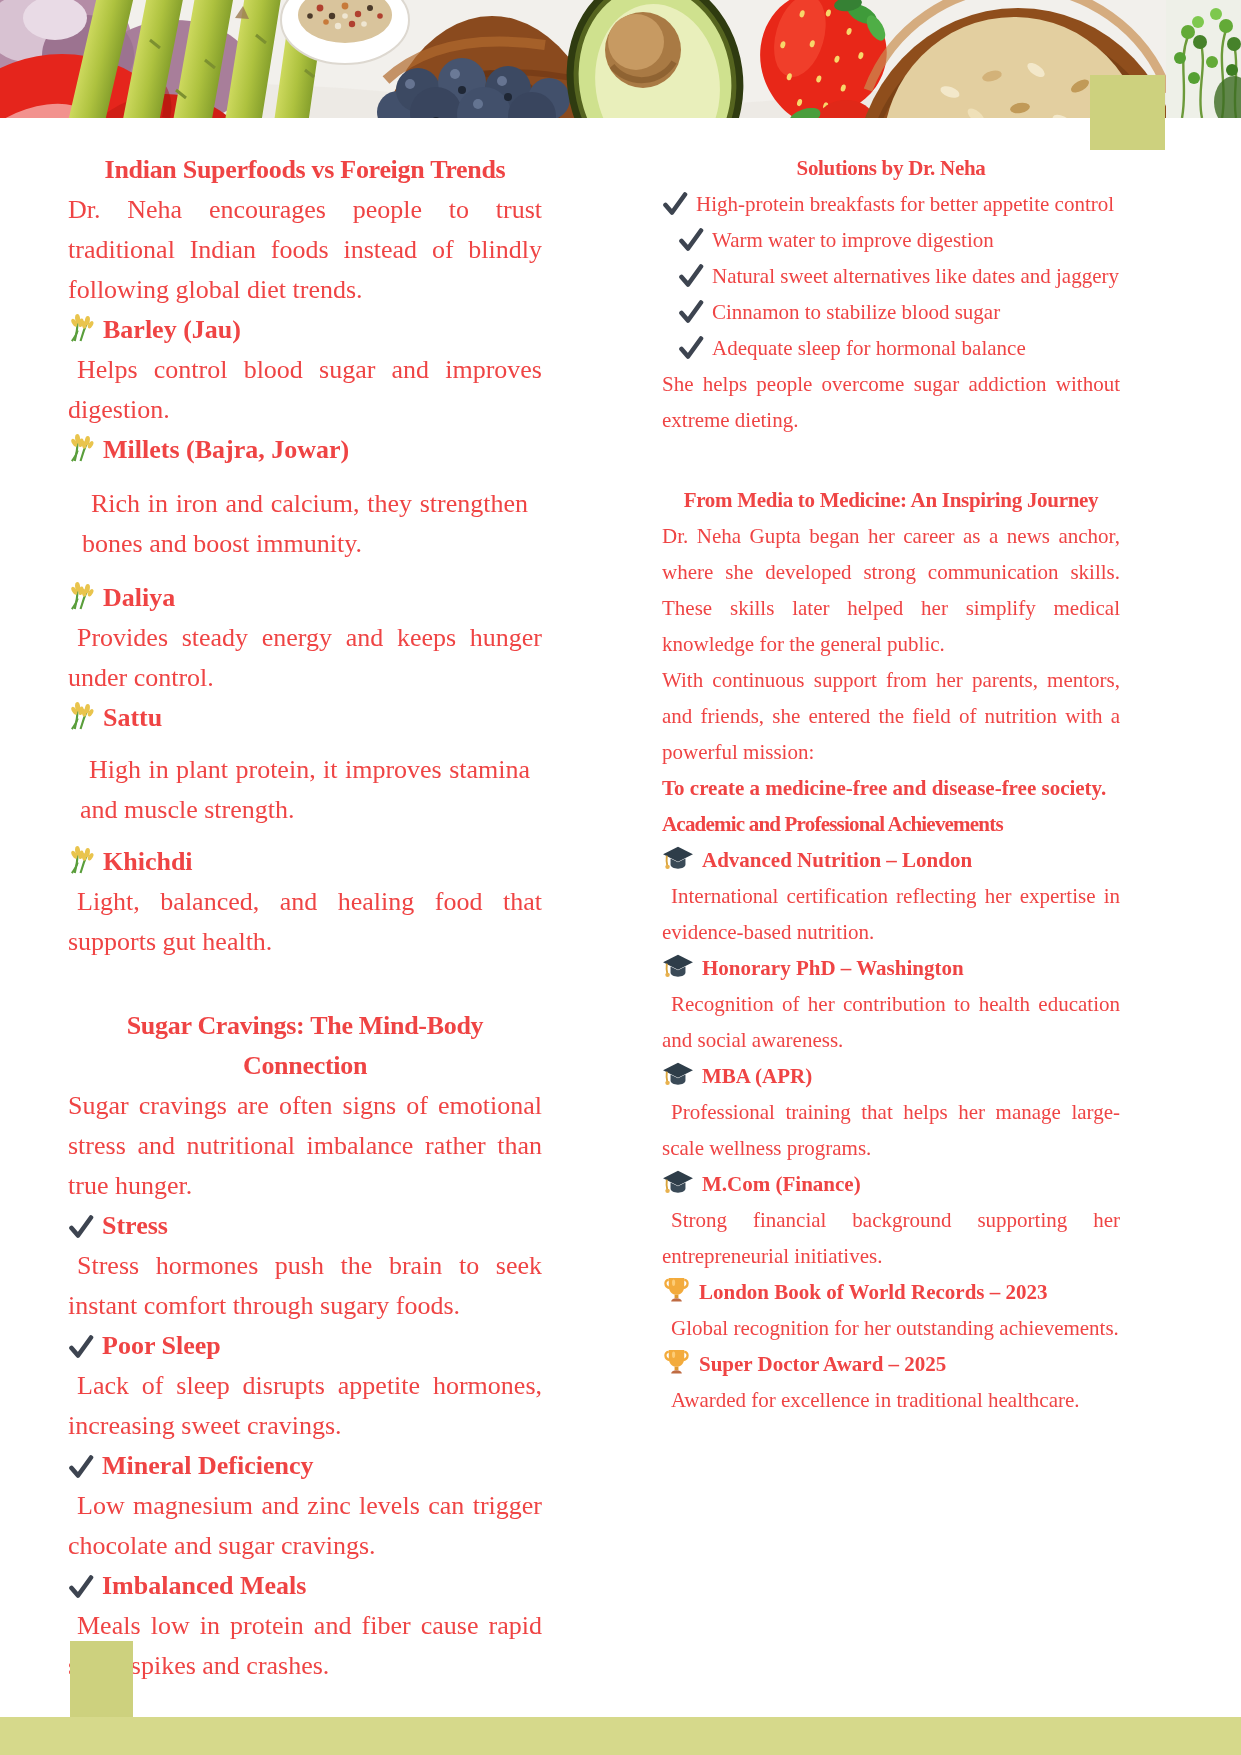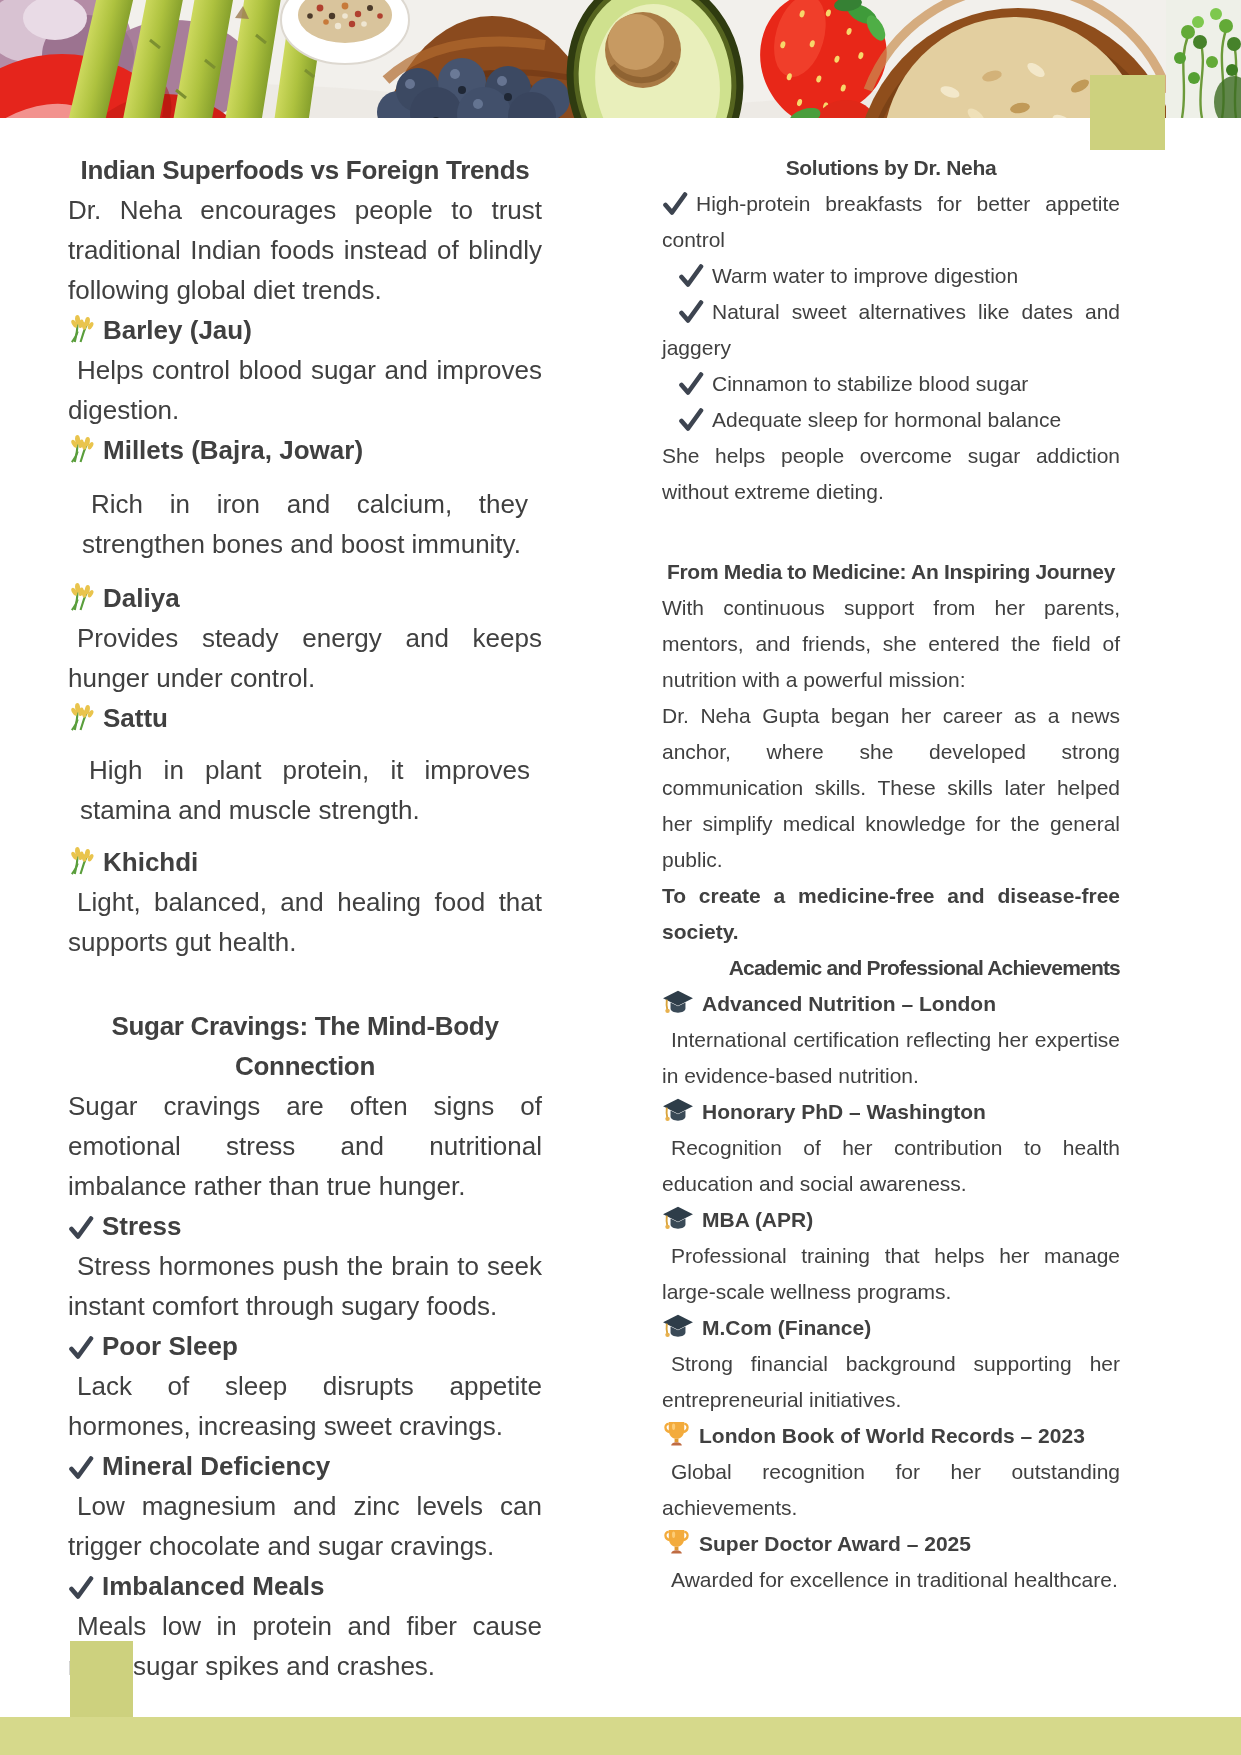--- a/index.html
+++ b/index.html
@@ -1,31 +1,31 @@
 <!DOCTYPE html>
 <html><head>
 <meta charset="utf-8">
 <style>
   html,body{margin:0;padding:0;background:#ffffff;}
   .page{position:relative;width:1241px;height:1755px;background:#ffffff;overflow:hidden;
-        font-family:Liberation Sans, sans-serif;color:#404040;}
+        font-family:Liberation Serif, serif;color:#ef4444;}
   
   .banner{position:absolute;left:0;top:0;width:1241px;height:118px;}
   .banner svg{display:block;}
   
   .sq-tr{position:absolute;left:1090px;top:75px;width:75px;height:75px;background:#cdd17e;}
   .sq-bl{position:absolute;left:70px;top:1641px;width:63px;height:76px;background:#cdd17e;}
   .bar-bottom{position:absolute;left:0;top:1717px;width:1241px;height:38px;background:#d6d98b;}
   
   .col{position:absolute;top:150px;}
   .col-left{left:68px;width:474px;font-size:26px;line-height:40px;}
   .col-right{left:662px;width:458px;font-size:21px;line-height:36px;}
   .h{font-weight:bold;text-align:center;letter-spacing:-0.3px;}
   .h-left{font-weight:bold;text-align:left;}
-  .tight{letter-spacing:-0.8px;text-align:right;}
+  .tight{letter-spacing:-0.8px;}
   .sec{margin-top:44px;}
   .just{text-align:justify;}
   .desc{text-align:justify;text-indent:9px;}
   .item{text-align:justify;font-weight:bold;}
   .item.reg{font-weight:normal;}
   .indent1{text-indent:8px;}
   .ic{display:inline-block;vertical-align:-5px;margin-right:8px;line-height:0;}
   .ic svg{display:inline-block;}
 </style>
 </head>
@@ -361,22 +361,22 @@
           </svg></span><span>Cinnamon to stabilize blood sugar</span>
     </div>
     <div class="item reg indent1">
       <span class="ic"><svg width="26" height="26" viewBox="0 0 26 26">
             <path d="M3.5 15 L10 22.5 L23 4.5" fill="none" stroke="#3d4450" stroke-width="4.6" stroke-linecap="round" stroke-linejoin="round"></path>
           </svg></span><span>Adequate sleep for hormonal balance</span>
     </div>
     <p class="just" style="margin:0">She helps people overcome sugar addiction without extreme dieting.</p>
 
     <div class="h sec">From Media to Medicine: An Inspiring Journey</div>
+    <p class="just" style="margin:0">Dr. Neha Gupta began her career as a news anchor, where she developed strong communication skills. These skills later helped her simplify medical knowledge for the general public.</p>
     <p class="just" style="margin:0">With continuous support from her parents, mentors, and friends, she entered the field of nutrition with a powerful mission:</p>
-    <p class="just" style="margin:0">Dr. Neha Gupta began her career as a news anchor, where she developed strong communication skills. These skills later helped her simplify medical knowledge for the general public.</p>
     <p class="just" style="margin:0;font-weight:bold">To create a medicine-free and disease-free society.</p>
     <div class="h-left tight">Academic and Professional Achievements</div>
 
     <div class="item">
       <span class="ic"><svg width="32" height="28" viewBox="0 0 34 30">
             <polygon points="17,3 33,11 17,19 1,11" fill="#2e3d49"></polygon>
             <path d="M9 15.5 V22 C9 24.5 12.5 26.5 17 26.5 C21.5 26.5 25 24.5 25 22 V15.5 L17 19.5 Z" fill="#3a4a57"></path>
             <path d="M5 12.5 C4.5 17 4.5 19 5.5 23" stroke="#d9a43c" stroke-width="2" fill="none"></path>
             <circle cx="5.8" cy="24.5" r="2.4" fill="#e8b14d"></circle>
           </svg></span><span>Advanced Nutrition – London</span>

